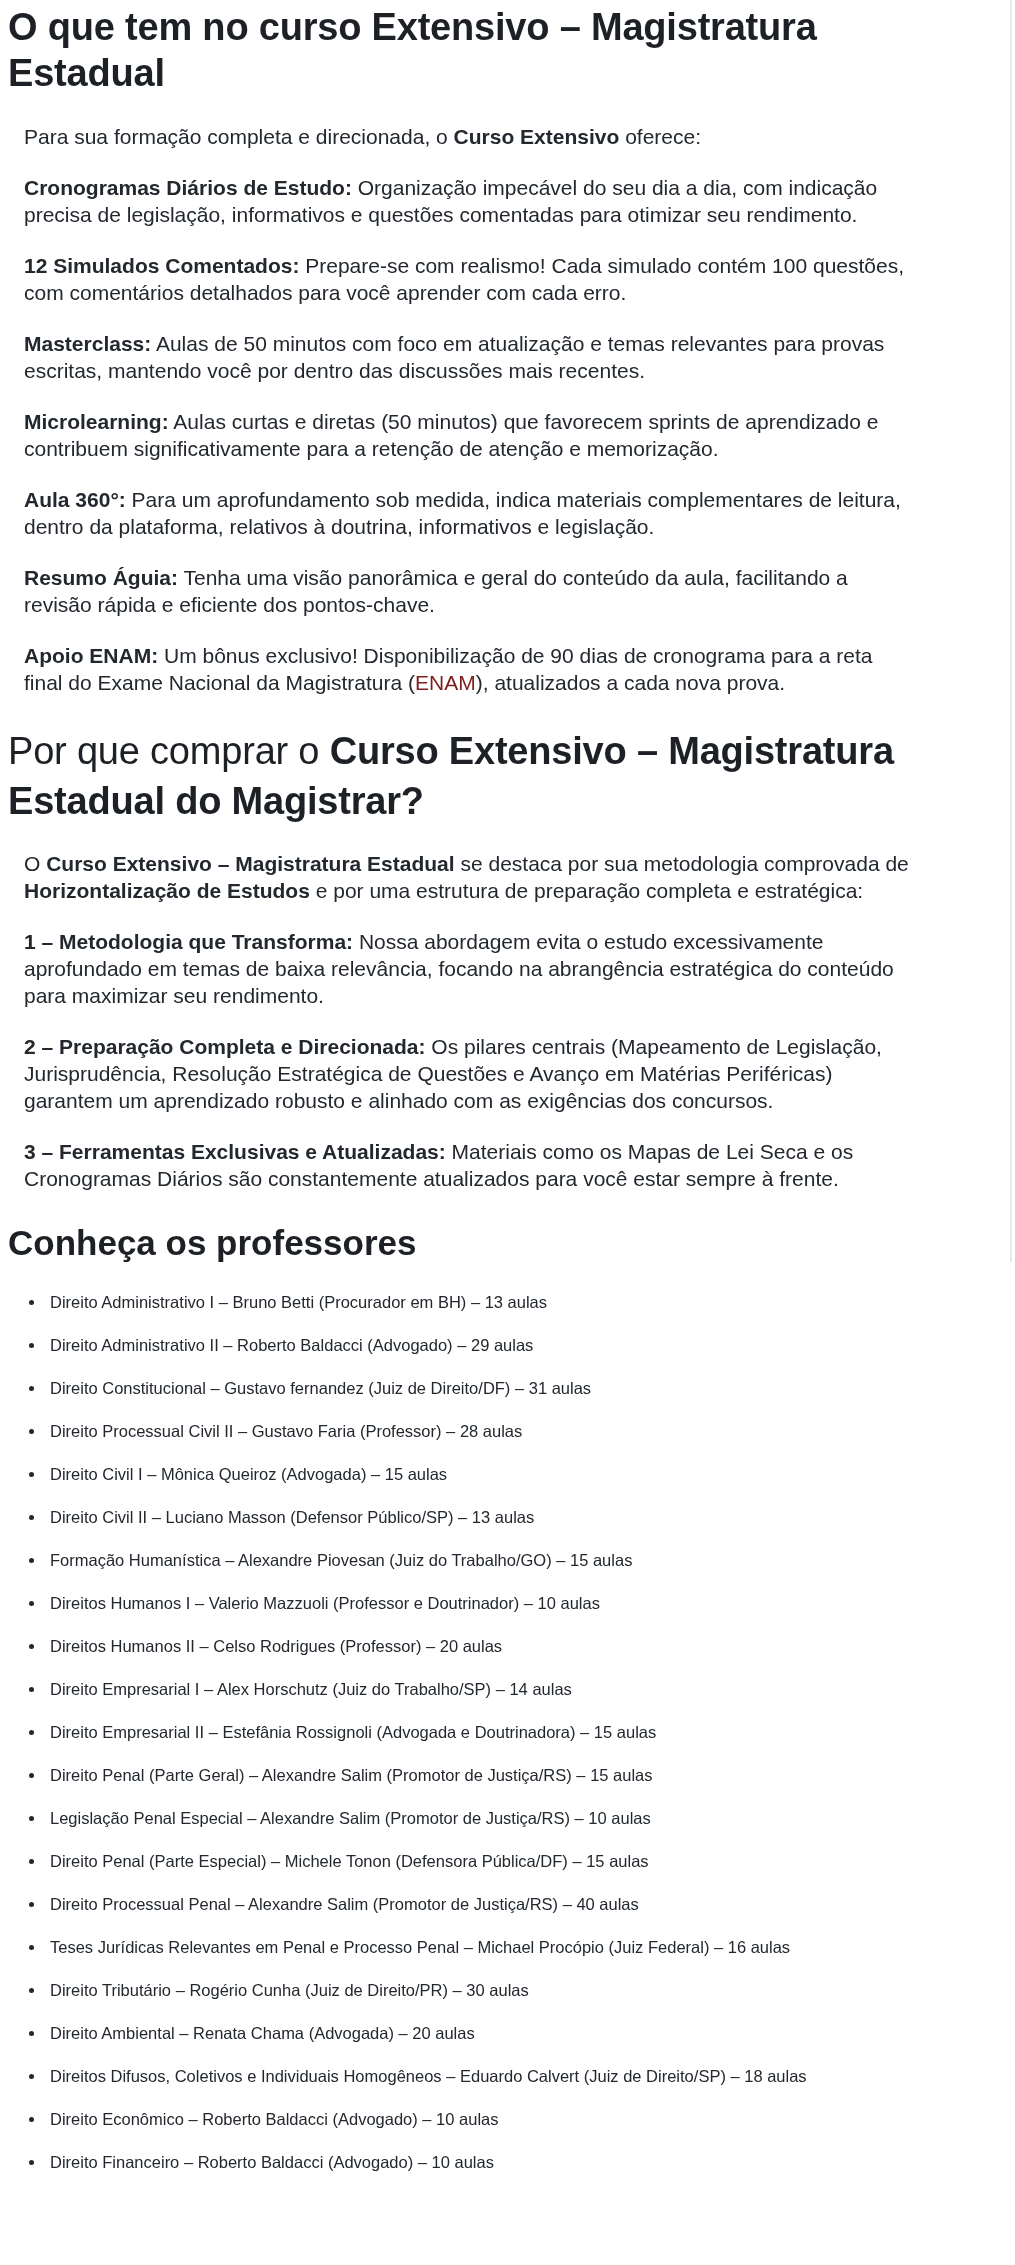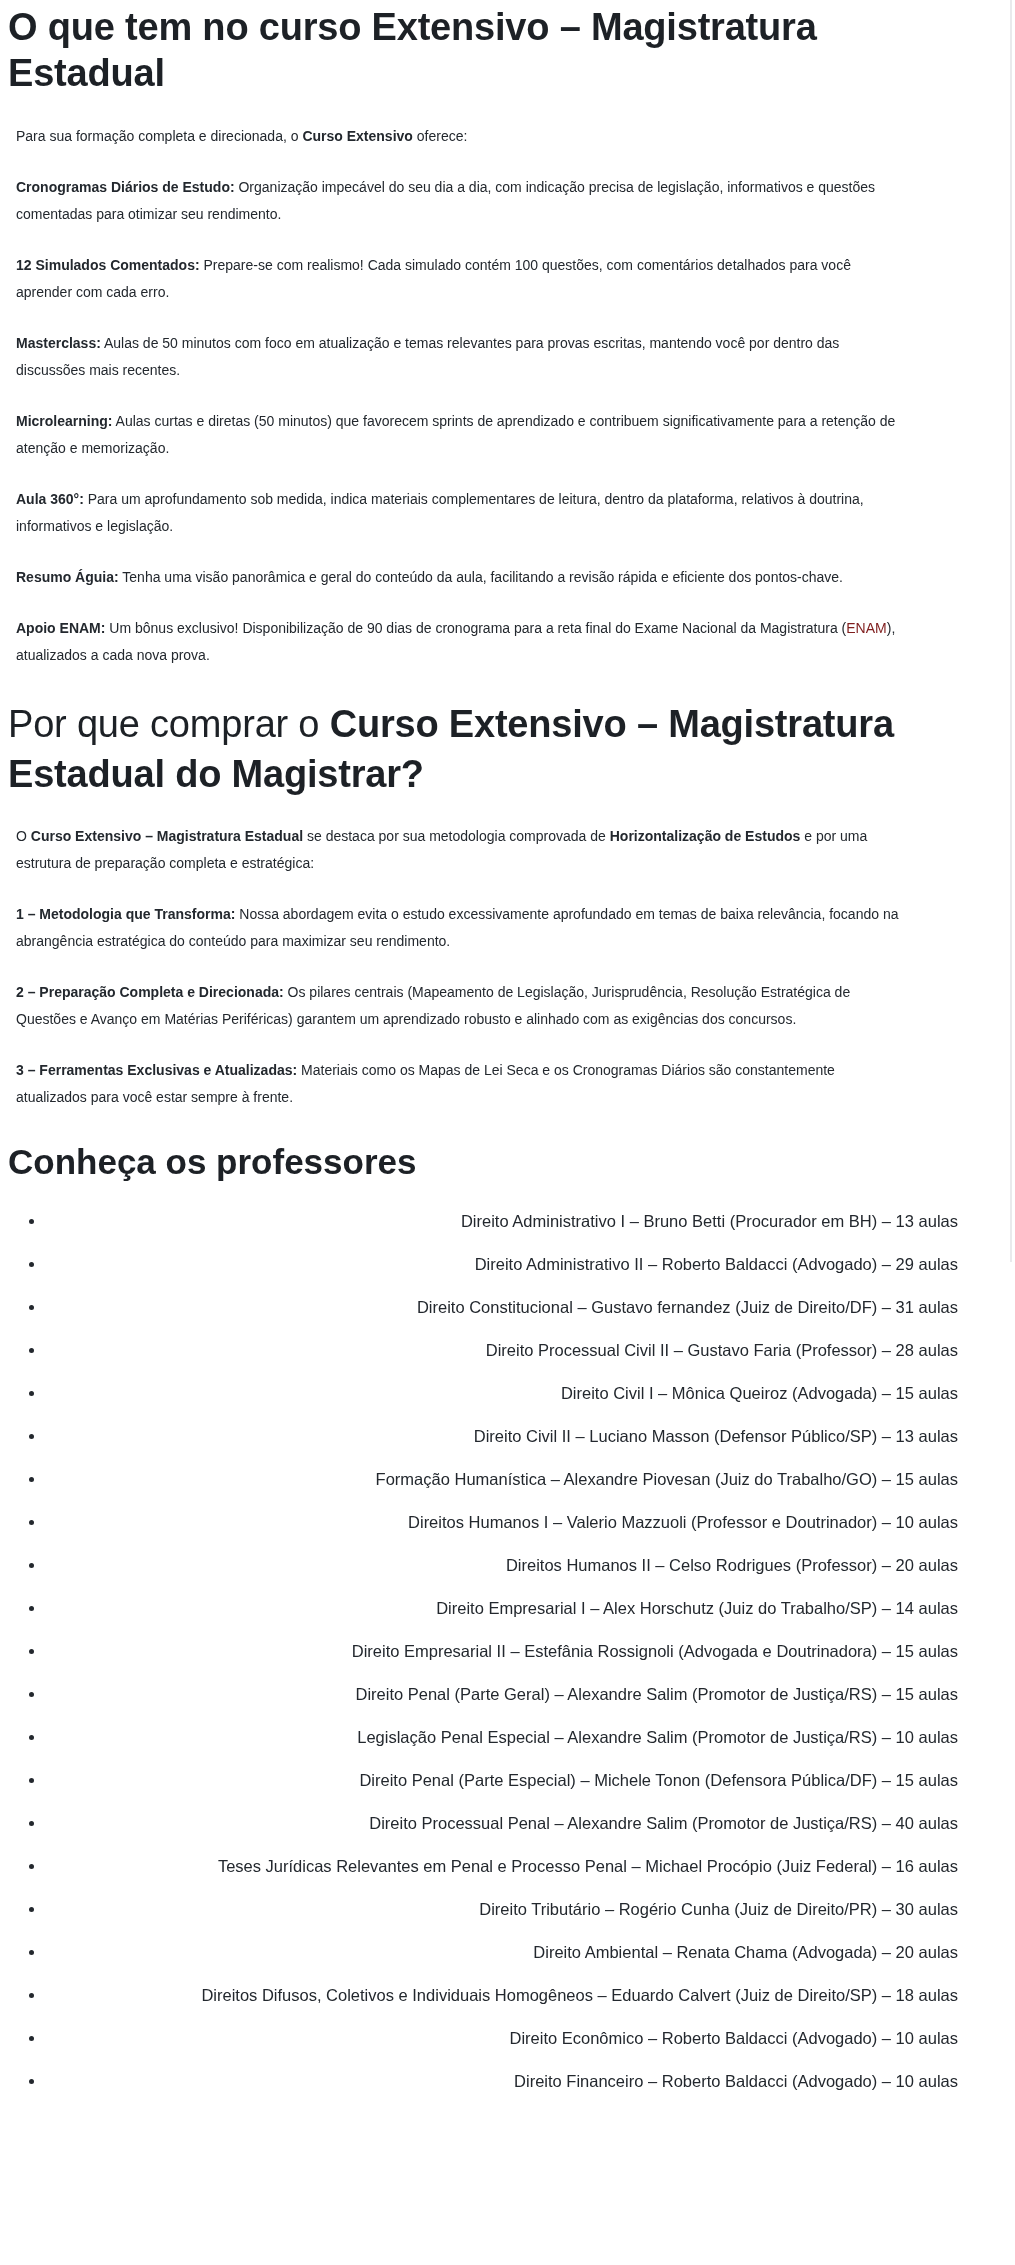--- a/index.html
+++ b/index.html
@@ -33,27 +33,27 @@
     margin:30px 0 24px 0;
     max-width:960px;
   }
   h2 strong{font-weight:700;}
   h3{
     font-size:35px;line-height:33px;font-weight:600;
     color:var(--heading-text);
     margin:34px 0 30px 0;
   }
   p{
-    font-size:14px;line-height:27px;
-    margin:0 0 24px 8px;
+    font-size:21px;line-height:27px;
+    margin:0 0 24px 16px;
     max-width:885px;
   }
   strong{font-weight:700;}
   a.inline-link{color:var(--link);text-decoration:none;cursor:pointer;}
-  ul{list-style:disc;margin:0;padding:0 0 0 38px;max-width:950px;text-align:right;}
+  ul{list-style:disc;margin:0;padding:0 0 0 38px;max-width:950px;}
   li{
     font-size:16.5px;line-height:27px;
     margin:0 0 16px 0;
     padding-left:4px;
   }
   .right-divider{
     position:absolute;top:0;left:1010px;
     width:2px;height:1262px;
     background:var(--divider);
   }

